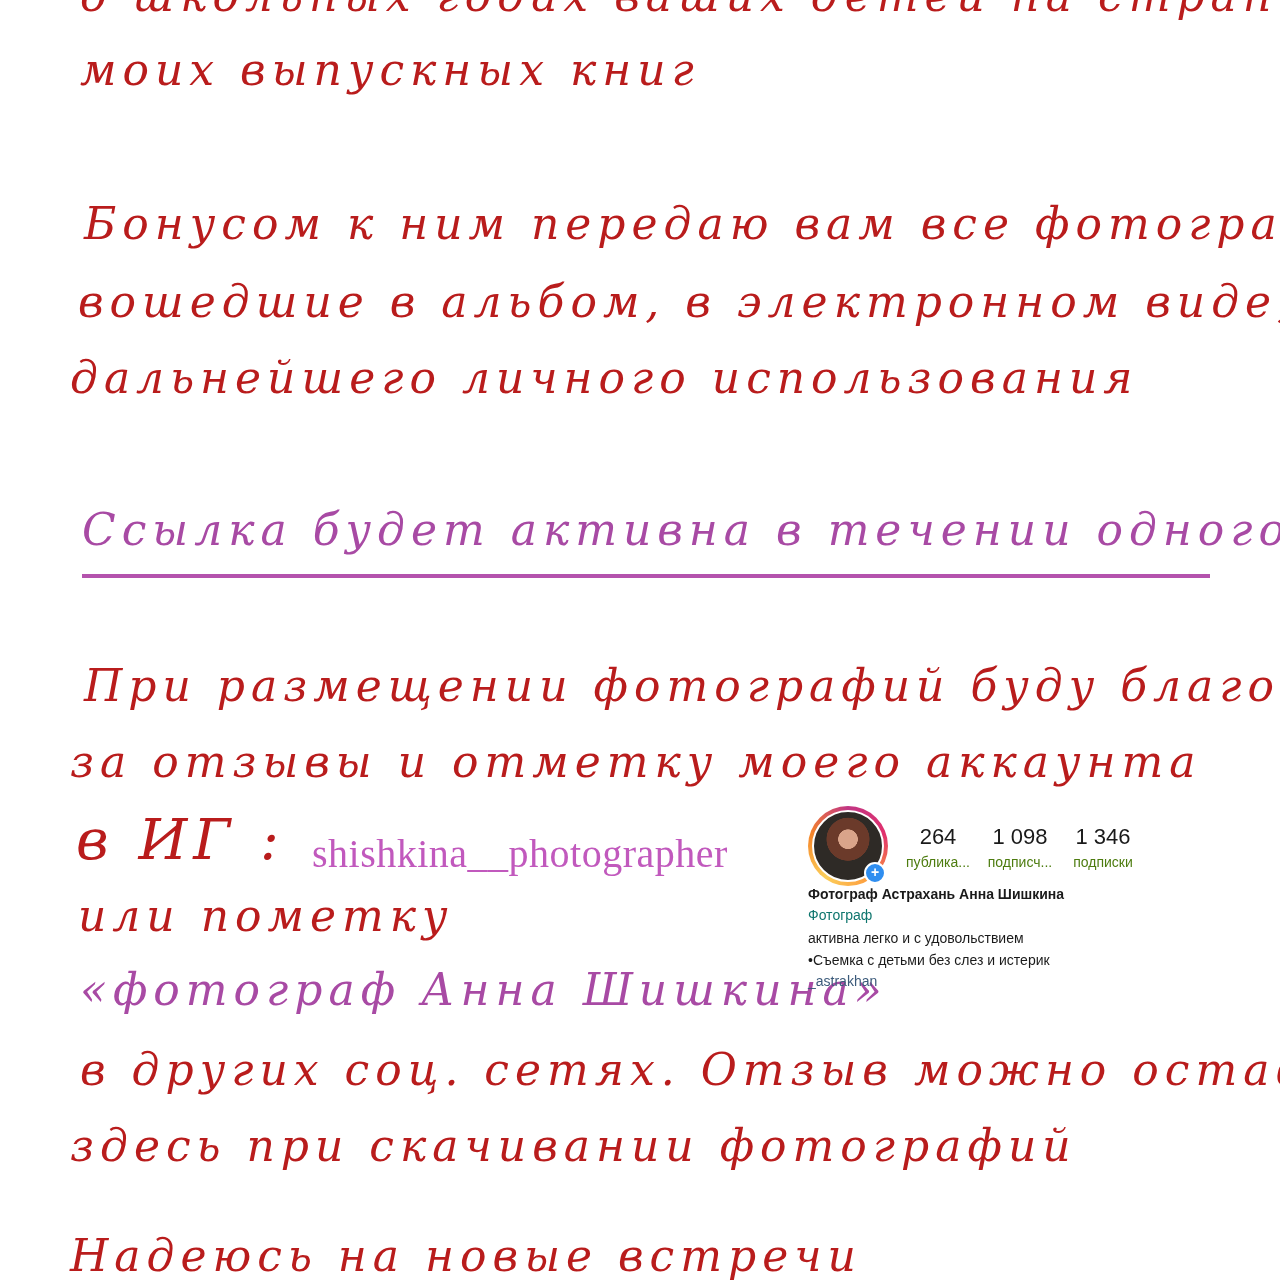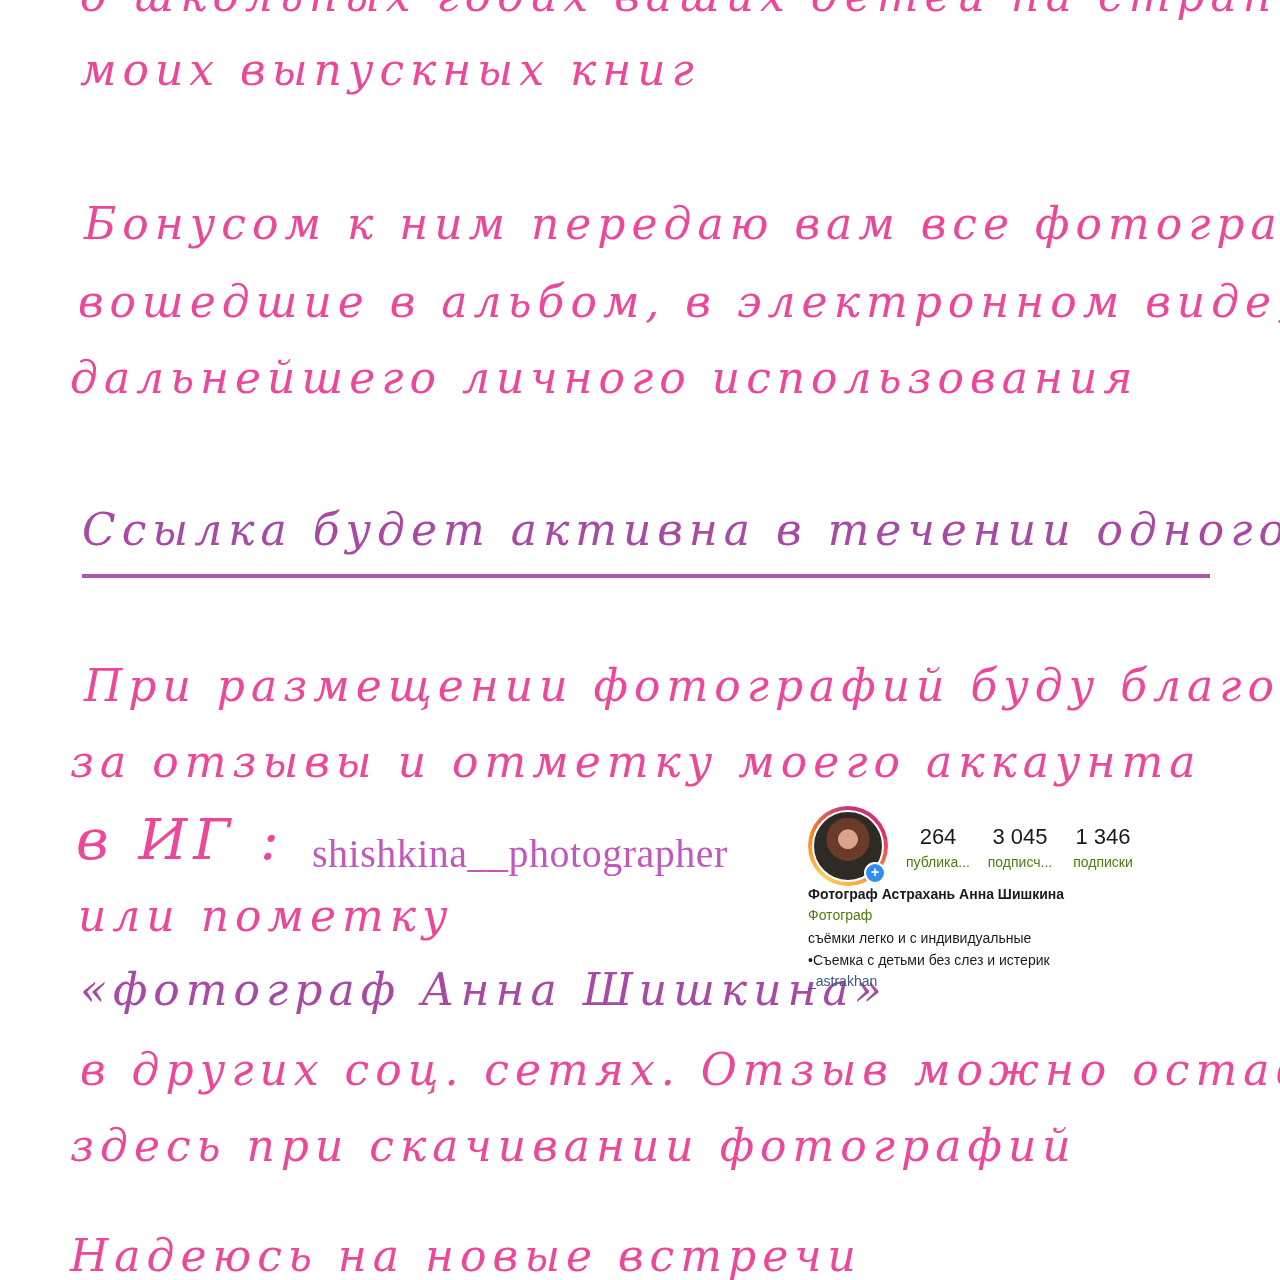--- a/index.html
+++ b/index.html
@@ -1,21 +1,21 @@
 <!DOCTYPE html>
 <html><head>
 <meta charset="utf-8">
 <style>
   html, body { margin:0; padding:0; background:#ffffff; }
   body { width:1280px; height:1280px; position:relative; overflow:hidden; }
   .line {
     position:absolute;
     font-family: "DejaVu Serif", serif;
     font-style: italic;
-    color:#ec4899;
+    color:#b91c1c;
     font-size:44px;
     letter-spacing:6px;
     white-space:nowrap;
     line-height:1;
   }
   .purple { color:#a84aa4; }
   .cut-top { top:-26px; }
   .rule {
     position:absolute; left:82px; top:574px; width:1128px; height:4px;
     background:#b453ad;
@@ -44,21 +44,21 @@
     text-align:center; font-weight:bold;
   }
   .stats { position:absolute; left:95px; top:18px; display:flex; }
   .stat { text-align:center; margin-right:12px; }
   .stat .n { font-size:22px; font-weight:normal; display:block; }
   .stat .l { font-size:14px; display:block; margin-top:4px; color:#4d7c0f; }
   .stat:nth-child(1){ width:70px; }
   .stat:nth-child(2){ width:70px; }
   .stat:nth-child(3){ width:72px; }
   .name { position:absolute; left:0; top:80px; font-size:14px; font-weight:bold; }
-  .cat { position:absolute; left:0; top:101px; font-size:14px; color:#4d7c0f; }
+  .cat { position:absolute; left:0; top:101px; font-size:14px; color:#0f766e; }
   .bio { position:absolute; left:0; top:122px; font-size:14px; line-height:21.5px; width:345px; }
   .link { color:#3b5a7a; }
 </style>
 </head>
 <body>
 
 <div>
   <div class="line cut-top" style="left:80px;">о школьных годах ваших детей на страницах</div>
   <div class="line" style="left:80px; top:48px;">моих выпускных книг</div>
   <div class="line" style="left:84px; top:202px;">Бонусом к ним передаю вам все фотографии,</div>
@@ -84,29 +84,29 @@
     <div class="avatar"></div>
   </div>
   <div class="plus">+</div>
 
   <div class="stats">
     <div class="stat">
       <span class="n">264</span>
       <span class="l">публика...</span>
     </div>
     <div class="stat">
-      <span class="n">3 045</span>
+      <span class="n">1 098</span>
       <span class="l">подписч...</span>
     </div>
     <div class="stat">
       <span class="n">1 346</span>
       <span class="l">подписки</span>
     </div>
   </div>
 
   <div class="name">Фотограф Астрахань Анна Шишкина</div>
   <div class="cat">Фотограф</div>
   <div class="bio">
-    <div>съёмки легко и с индивидуальные</div>
+    <div>активна легко и с удовольствием</div>
     <div>•Съемка с детьми без слез и истерик</div>
     <div class="link">_astrakhan</div>
   </div>
 </div>
 
 </body></html>

